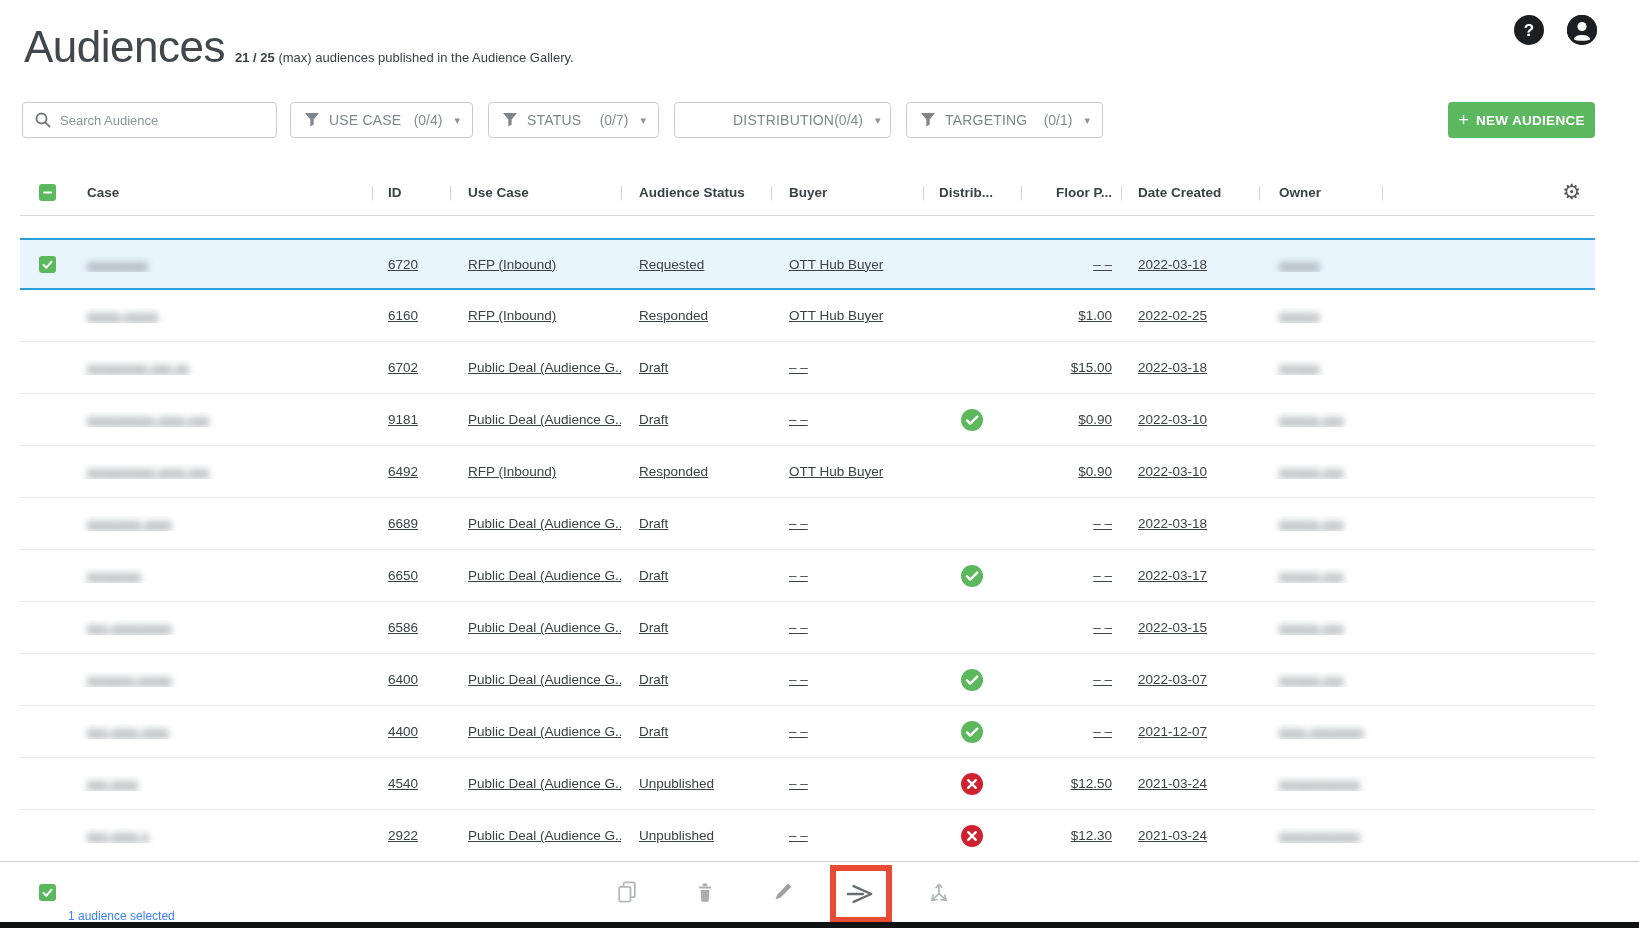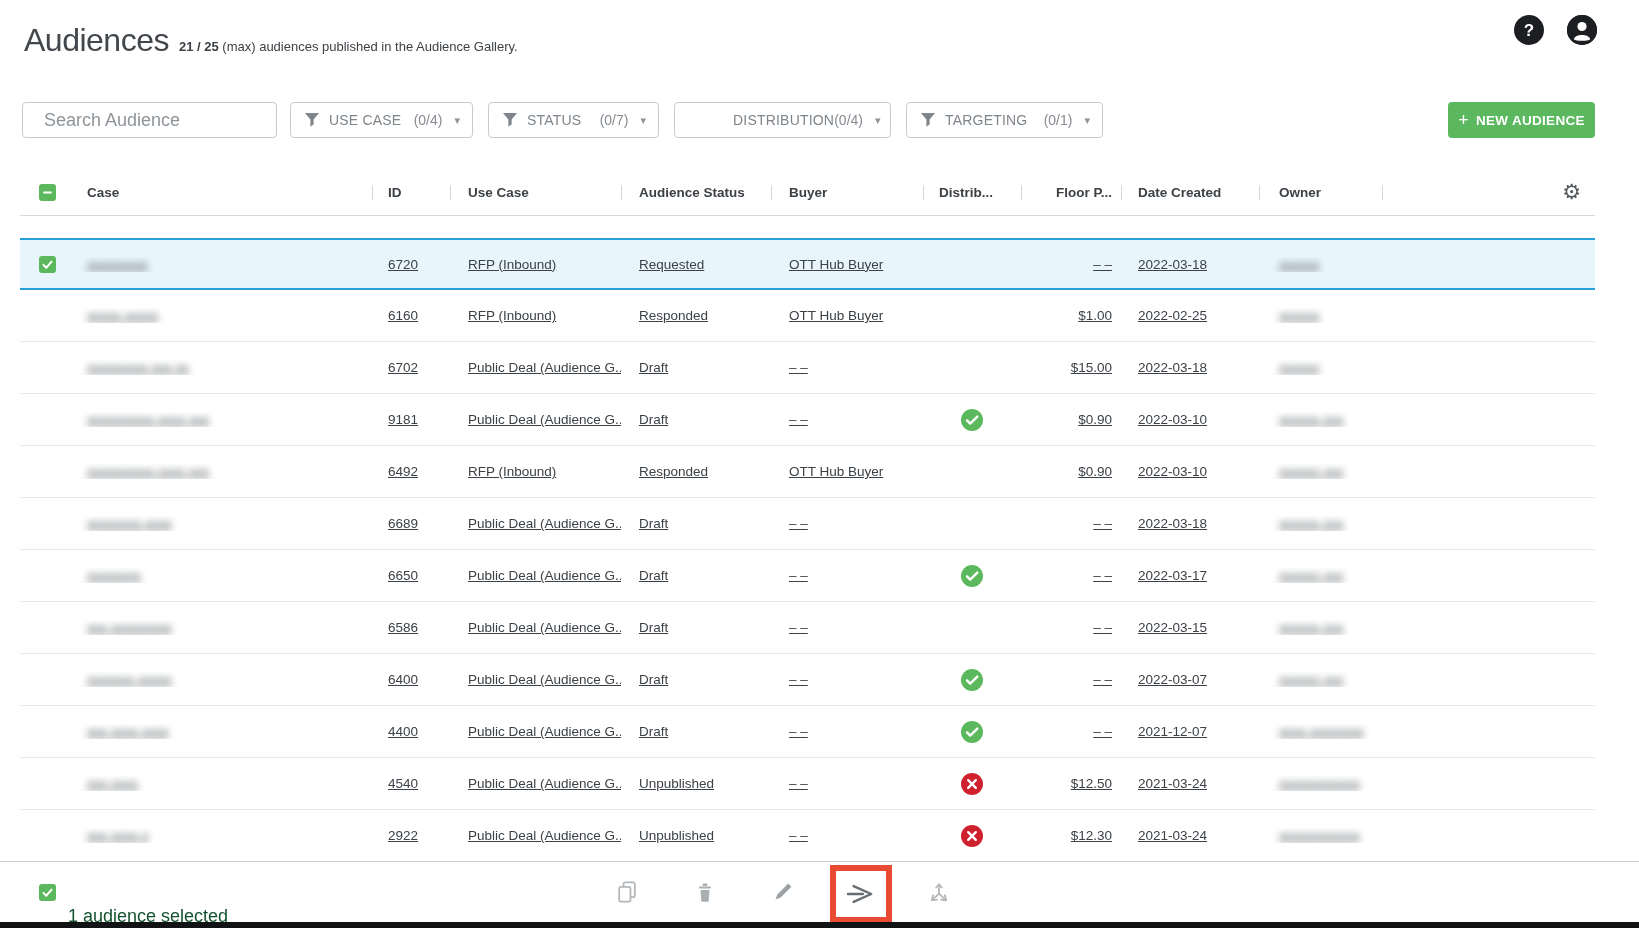--- a/index.html
+++ b/index.html
@@ -4,30 +4,30 @@
 <style>
   * { margin:0; padding:0; box-sizing:border-box; }
   html,body { width:1639px; height:928px; }
   body {
     position:relative; overflow:hidden; background:#ffffff;
     font-family:"Liberation Sans","DejaVu Sans",sans-serif;
     color:#3c4146;
   }
   
   .title-row { position:absolute; top:22px; left:24px; display:flex; align-items:baseline; }
-  .page-title { font-size:32px; font-weight:400; color:#42474c; letter-spacing:-0.5px; }
+  .page-title { font-size:44px; font-weight:400; color:#42474c; letter-spacing:-0.5px; }
   .subtitle { margin-left:10px; font-size:13px; color:#3c4146; }
   .subtitle b { font-weight:700; }
   .top-icons { position:absolute; top:15px; right:42px; display:flex; gap:23px; }
   .round-icon { width:30px; height:30px; border-radius:50%; background:#1c1e21; display:flex; align-items:center; justify-content:center; cursor:pointer; }
   .round-icon .qmark { color:#fff; font-size:17px; font-weight:700; line-height:1; }
   
   .filter-row { position:absolute; top:102px; left:22px; height:36px; display:flex; }
   .search-box { width:255px; height:36px; border:1px solid #c7cbce; border-radius:4px; display:flex; align-items:center; padding:0 10px 0 12px; background:#fff; margin-right:13px; }
-  .search-box input { border:none; outline:none; flex:1; font-size:18px; color:#3c4146; font-family:inherit; margin-left:9px; }
+  .search-box input { border:none; outline:none; flex:1; font-size:13px; color:#3c4146; font-family:inherit; margin-left:9px; }
   .search-box input::placeholder { color:#8f959a; }
   .filter-buttons { display:flex; gap:15px; }
   .filter-btn { height:36px; border:1px solid #c7cbce; border-radius:4px; background:#fff; display:flex; align-items:center; padding:0 12px 0 14px; cursor:pointer; }
   .filter-btn .f-label { margin-left:10px; font-size:14px; font-weight:500; color:#7e858b; letter-spacing:0.2px; }
   .filter-btn .f-spacer { flex:1; }
   .filter-btn .f-count { font-size:14px; color:#868c92; }
   .filter-btn .caret { margin-left:12px; font-size:11px; color:#8d9398; }
   .new-audience-btn { position:absolute; top:102px; right:44px; height:36px; width:147px; background:#5bb85f; border:none; border-radius:4px; color:#fff; font-family:inherit; font-size:13.5px; font-weight:700; letter-spacing:0.3px; display:flex; align-items:center; justify-content:center; cursor:pointer; }
   .new-audience-btn .plus { font-size:18px; font-weight:400; margin-right:7px; }
   
@@ -49,21 +49,21 @@
   .c-date { padding-left:17px; }
   .c-owner { padding-left:20px; }
   .c-actions { justify-content:flex-end; padding-right:14px; }
   .thead .c-dist { padding-left:16px; justify-content:flex-start; }
   .gear { font-family:"DejaVu Sans",sans-serif; font-size:21px; color:#53585c; cursor:pointer; line-height:1; }
   .blur { filter:blur(3.5px); color:#5a6064; font-size:13.5px; }
   .checkbox { width:17px; height:17px; border-radius:3px; background:#5cb85c; display:flex; align-items:center; justify-content:center; cursor:pointer; }
   
   .footer { position:absolute; left:0; right:0; bottom:6px; height:61px; background:#fff; border-top:1px solid #cdd0d3; }
   .footer-left { position:absolute; left:39px; top:0; height:100%; display:flex; align-items:center; gap:12px; }
-  .footer-left .sel-text { font-size:18px; color:#14532d;margin-top:48px; }
+  .footer-left .sel-text { font-size:12px; color:#3b82f6;margin-top:48px; }
   .action-strip { position:absolute; left:588px; top:0; height:100%; width:390px; display:flex; }
   .action-slot { width:78px; height:100%; display:flex; align-items:center; justify-content:center; }
   .action-btn { display:flex; align-items:center; justify-content:center; cursor:pointer; background:none; border:none; padding:0; }
   .highlight-box { width:62px; height:58px; border:6px solid #e84a33; background:#fff; display:flex; align-items:center; justify-content:center; position:relative; top:2px; }
   .bottom-strip { position:absolute; left:0; right:0; bottom:0; height:6px; background:#101214; }
 </style>
 </head>
 <body>
 
 <div class="title-row">

